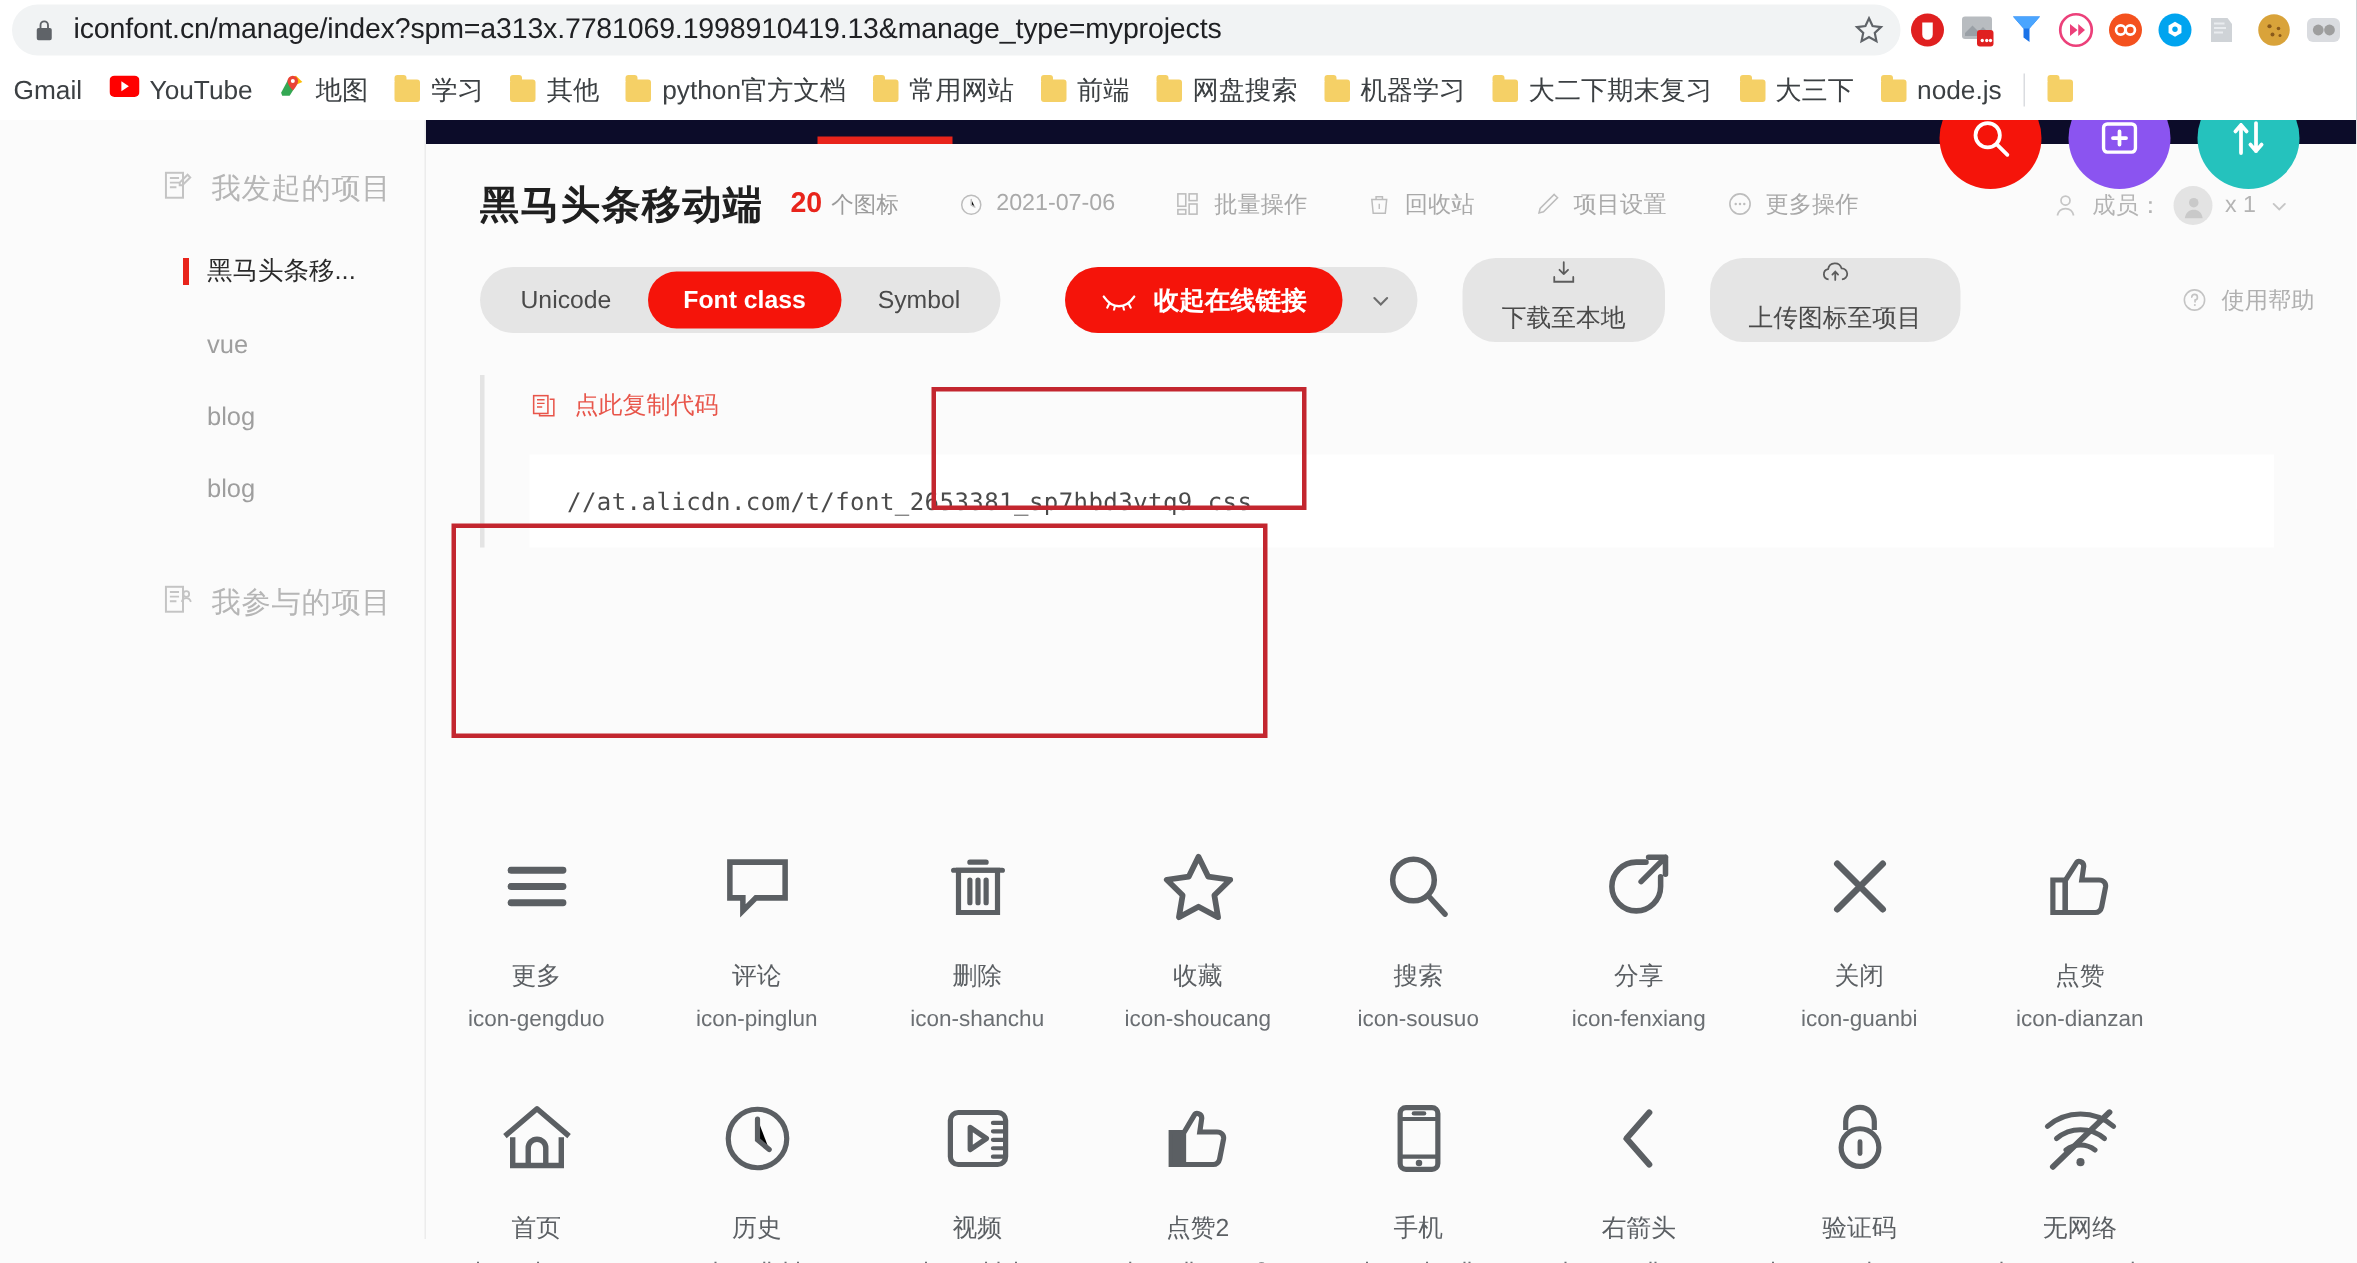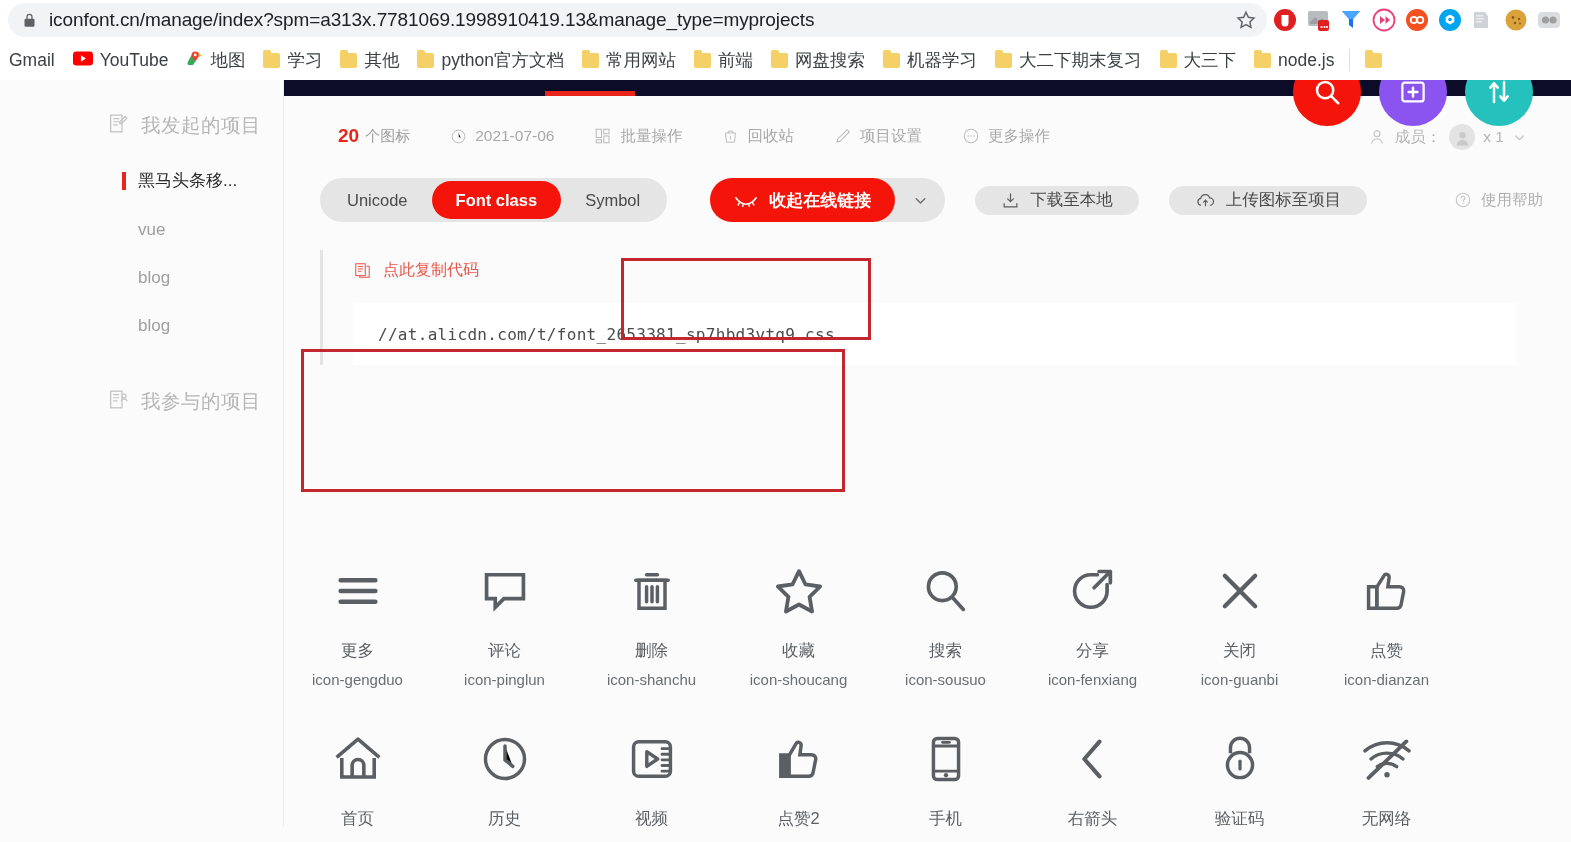--- a/index.html
+++ b/index.html
@@ -84,22 +84,22 @@
   #type-tabs { display:flex; align-items:center; background:#e5e5e5; border-radius:22px; height:44px; padding:3px;}
   .type-tab { height:38px; padding: 0 24px; display:flex; align-items:center; justify-content:center;
               font-size:16.5px; color:#4a4a4a; border-radius:19px; }
   .type-tab.active { background:#f5140a; color:#fff; font-weight:600; }
 
   #link-btn-wrap { display:flex; align-items:center; margin-left:43px; background:#e5e5e5; border-radius:22px; height:44px;}
   #link-btn { background:#f5140a; color:#ffffff; height:44px; border-radius:22px; display:flex; align-items:center;
               gap:11px; padding: 0 24px; font-size:17px; font-weight:600; }
   #link-caret { width:50px; height:44px; display:flex; align-items:center; justify-content:center;}
 
-  .gray-btn { background:#e5e5e5; border-radius:22px; height:29px; display:flex; align-items:center;
-              gap:10px; padding:0 26px; font-size:16.5px; color:#4a4a4a; margin-left:30px;}
+  .gray-btn { background:#e5e5e5; border-radius:22px; height:56px; display:flex; align-items:center;
+              gap:10px; padding:0 26px; font-size:16.5px; color:#4a4a4a; margin-left:30px;flex-direction:column;}
   #help-link { position:absolute; right:28px; display:flex; align-items:center; gap:9px; color:#b0b0b0; font-size:15.5px;}
 
   
   #code-panel { margin: 22px 0 0 36px; width: 1196px; background:#fbfbfb; }
   #code-panel-inner { border-left:3px solid #e4e4e4; padding-left:30px; padding-top:10px; }
   #copy-row { display:flex; align-items:center; gap:11px; color:#e8554a; font-size:16px; padding-bottom:22px;}
   #code-box { background:#ffffff; height:62px; display:flex; align-items:center; padding-left:25px;
               font-family:"DejaVu Sans Mono","Liberation Mono",monospace; font-size:16px; color:#4b4b4b; letter-spacing:0.3px;}
 
   
@@ -332,20 +332,21 @@
           </svg>
       </span>
       <span class="side-group-label">我参与的项目</span>
     </div>
 
   </div>
 
   <div id="main">
 
     <div id="project-header">
+      <span id="project-title">黑马头条移动端</span>
       <span id="icon-count">20</span>
       <span id="icon-count-unit">个图标</span>
 
       <span class="hdr-action">
         <svg width="17" height="17" viewBox="0 0 24 24">
             <circle cx="12" cy="12" r="9" fill="none" stroke="#bdbdbd" stroke-width="1.4"></circle>
             <path stroke="#bdbdbd" stroke-width="1.4" stroke-linecap="round" d="M12 7v5.2l3.4 2"></path>
           </svg>
         <span>2021-07-06</span>
       </span>

